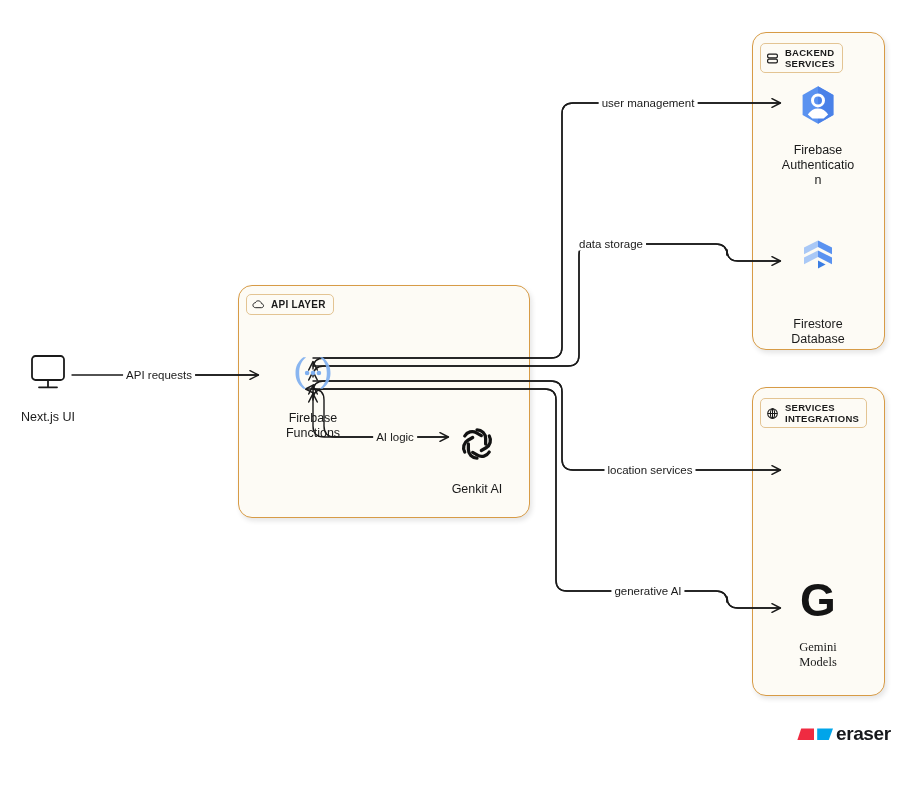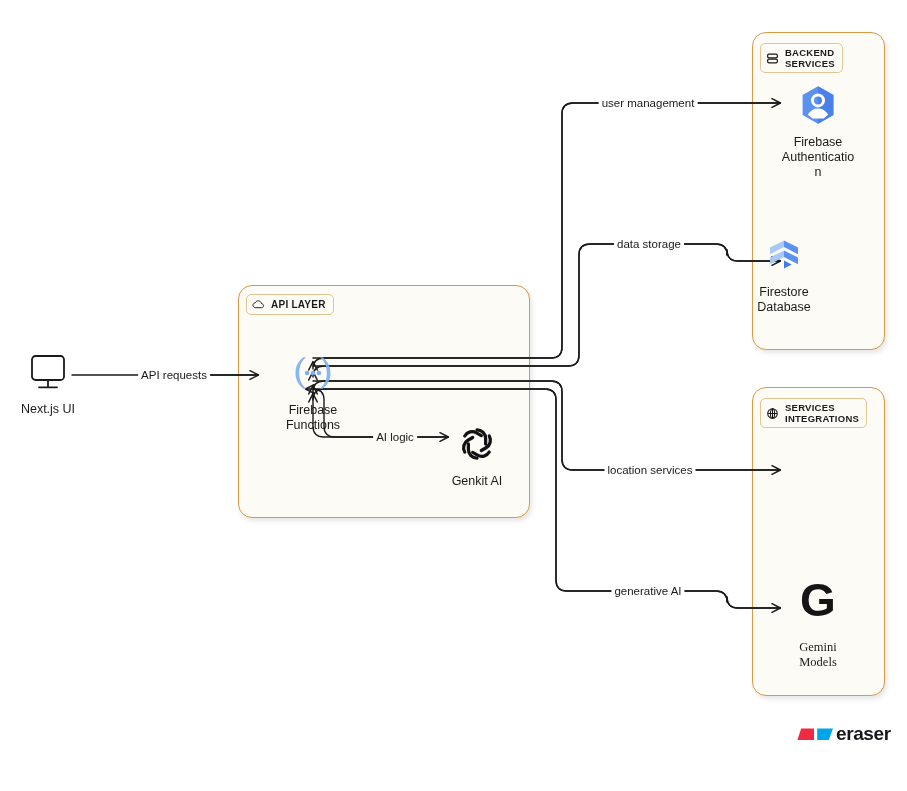--- a/index.html
+++ b/index.html
@@ -76,21 +76,21 @@
     text-align: center;
   }
   .node-icon {
     width: 46px;
     height: 46px;
     display: flex;
     align-items: center;
     justify-content: center;
   }
   .node-label {
-    margin-top: 7px;
+    margin-top: 15px;
     font-size: 12.5px;
     line-height: 15px;
     color: #1a1a1a;
     white-space: pre-line;
     word-break: break-word;
   }
   .node-label.narrow {
     width: 76px;
   }
 
@@ -259,21 +259,21 @@
         <circle cx="22" cy="17.4" r="5.5" fill="none" stroke="#ffffff" stroke-width="3"></circle>
         <path d="M11.8,31.6 C14.4,27.3 17.8,25.4 22,25.4 C26.2,25.4 29.6,27.3 32.2,31.6
                  L27.6,35.4 L16.4,35.4 Z" fill="#ffffff"></path>
       </svg>
     </div>
     <div class="node-label narrow">Firebase
 Authenticatio
 n</div>
   </div>
 
-  <div class="node" style="left:729px; top:232px;">
+  <div class="node" style="left:763px; top:232px;gap:24px;">
     <div class="node-icon">
       <svg viewBox="0 0 44 44" width="44" height="44">
         <path d="M8,14.6 L22,7.4 L22,14.0 L8,21.2 Z" fill="#a9c8f6"></path>
         <path d="M22,7.4 L36,14.6 L36,21.2 L22,14.0 Z" fill="#5a92f0"></path>
         <path d="M8,24.6 L22,17.4 L22,24.0 L8,31.2 Z" fill="#a9c8f6"></path>
         <path d="M22,17.4 L36,24.6 L36,31.2 L22,24.0 Z" fill="#5a92f0"></path>
         <path d="M22,27.6 L29.6,31.4 L22,35.4 Z" fill="#3b7de3"></path>
       </svg>
     </div>
     <div class="node-label">Firestore
@@ -284,27 +284,27 @@
   <div class="node" style="left:763px; top:578px;">
     <div class="node-icon">
       <svg viewBox="0 0 48 48" width="52" height="52">
         <text x="24" y="40" text-anchor="middle" font-family="'Liberation Sans', sans-serif" font-size="48" font-weight="700" fill="#141414">G</text>
       </svg>
     </div>
     <div class="node-label" style="margin-top:16px;font-family:Liberation Serif, serif;">Gemini
 Models</div>
   </div>
 
-  <div class="edge-label" style="left:159px; top:375px;margin-left:15px;">API requests</div>
+  <div class="edge-label" style="left:159px; top:375px;">API requests</div>
 
   <div class="edge-label on-cream" style="left:395px; top:437px; background:#fdfbf5;">AI logic</div>
 
   <div class="edge-label" style="left:648px; top:103px;">user management</div>
 
-  <div class="edge-label" style="left:649px; top:244px;">data storage</div>
+  <div class="edge-label" style="left:611px; top:244px;">data storage</div>
 
   <div class="edge-label" style="left:650px; top:470px;">location services</div>
 
   <div class="edge-label" style="left:648px; top:591px;">generative AI</div>
 
   <div id="watermark">
     <svg width="38" height="19" viewBox="0 0 38 19">
       <path d="M4.2,3.5 L17.0,3.5 L17.0,15.0 L0.4,15.0 Z" fill="#ef2b41"></path>
       <path d="M20.2,3.5 L36.0,3.5 L31.8,15.0 L20.2,15.0 Z" fill="#00a5ea"></path>
     </svg>

